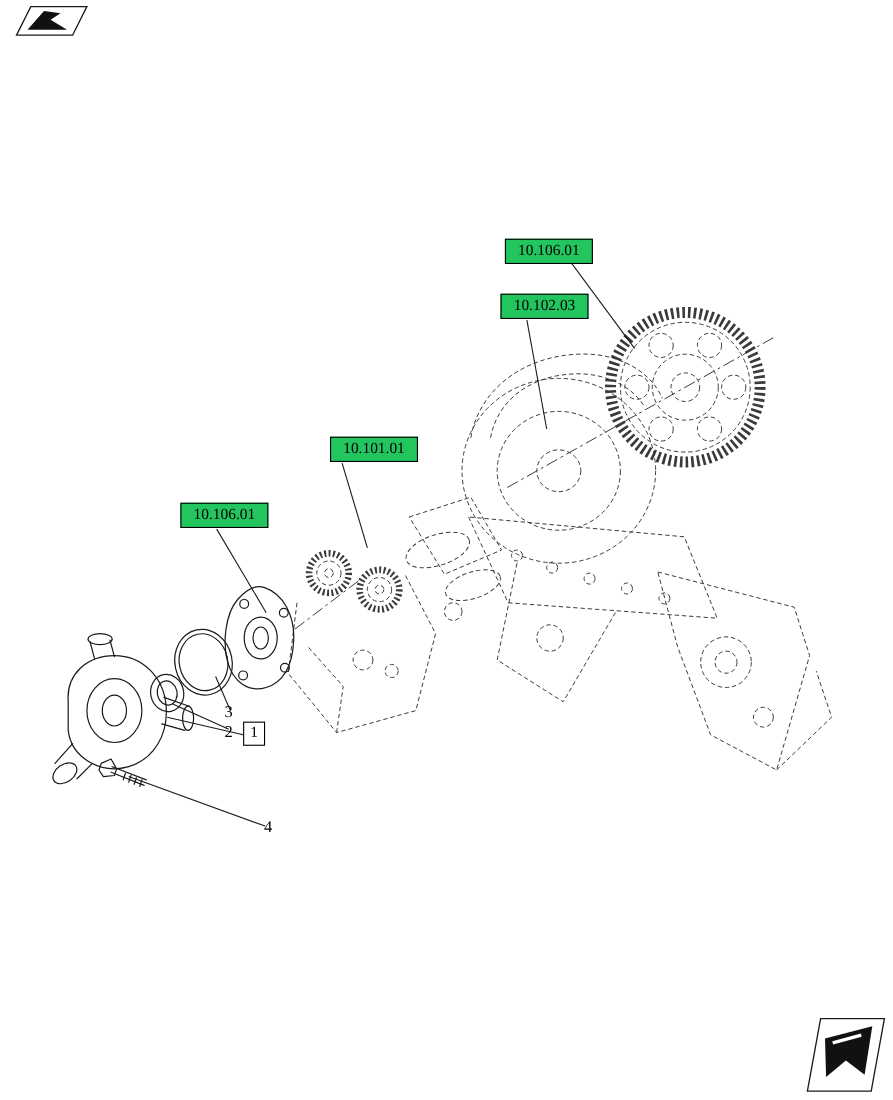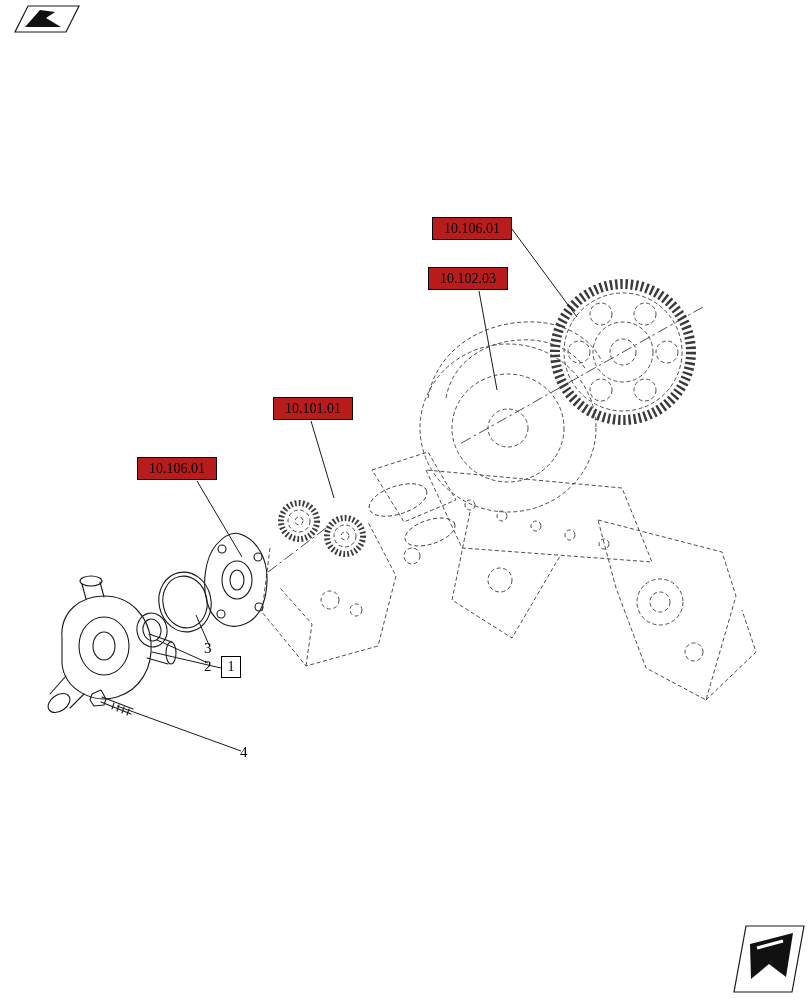--- a/index.html
+++ b/index.html
@@ -5,23 +5,23 @@
   html,body{margin:0;padding:0;background:#fff;}
   body{width:812px;height:1000px;overflow:hidden;}
   .stage{position:relative;width:812px;height:1000px;background:#fff;}
   svg.art{position:absolute;left:0;top:0;}
   .solid{fill:none;stroke:#1a1a1a;stroke-width:1.1;stroke-linecap:round;stroke-linejoin:round;}
   .ghost{fill:none;stroke:#3a3a3a;stroke-width:.9;stroke-dasharray:4 2.6;}
   .teeth{fill:none;stroke:#3a3a3a;stroke-width:10;stroke-dasharray:2.4 2.8;}
   .teeth-sm{fill:none;stroke:#3a3a3a;stroke-width:6;stroke-dasharray:1.8 2.2;}
   .axis{fill:none;stroke:#3a3a3a;stroke-width:.9;stroke-dasharray:11 3.5 2.5 3.5;}
   .lead{stroke:#1a1a1a;stroke-width:1;}
-  .refbox{position:absolute;width:80px;height:23px;border:1.4px solid #000;background:#b91c1c;
+  .refbox{position:absolute;width:80px;height:23px;border:1.4px solid #000;background:#22c55e;
           display:flex;align-items:center;justify-content:center;
-          font:14px "Liberation Serif",serif;color:#000;box-sizing:border-box;cursor:pointer;}
+          font:14px "Liberation Serif",serif;color:#000;box-sizing:border-box;cursor:pointer;margin-left:27px;}
   .numbox{position:absolute;width:20px;height:22px;border:1.4px solid #000;background:#fff;
           display:flex;align-items:center;justify-content:center;
           font:14px "Liberation Serif",serif;color:#000;box-sizing:border-box;cursor:pointer;}
   .num{position:absolute;font:15px "Liberation Serif",serif;color:#000;cursor:pointer;}
 </style>
 </head>
 <body>
 
 <div class="stage">
 

